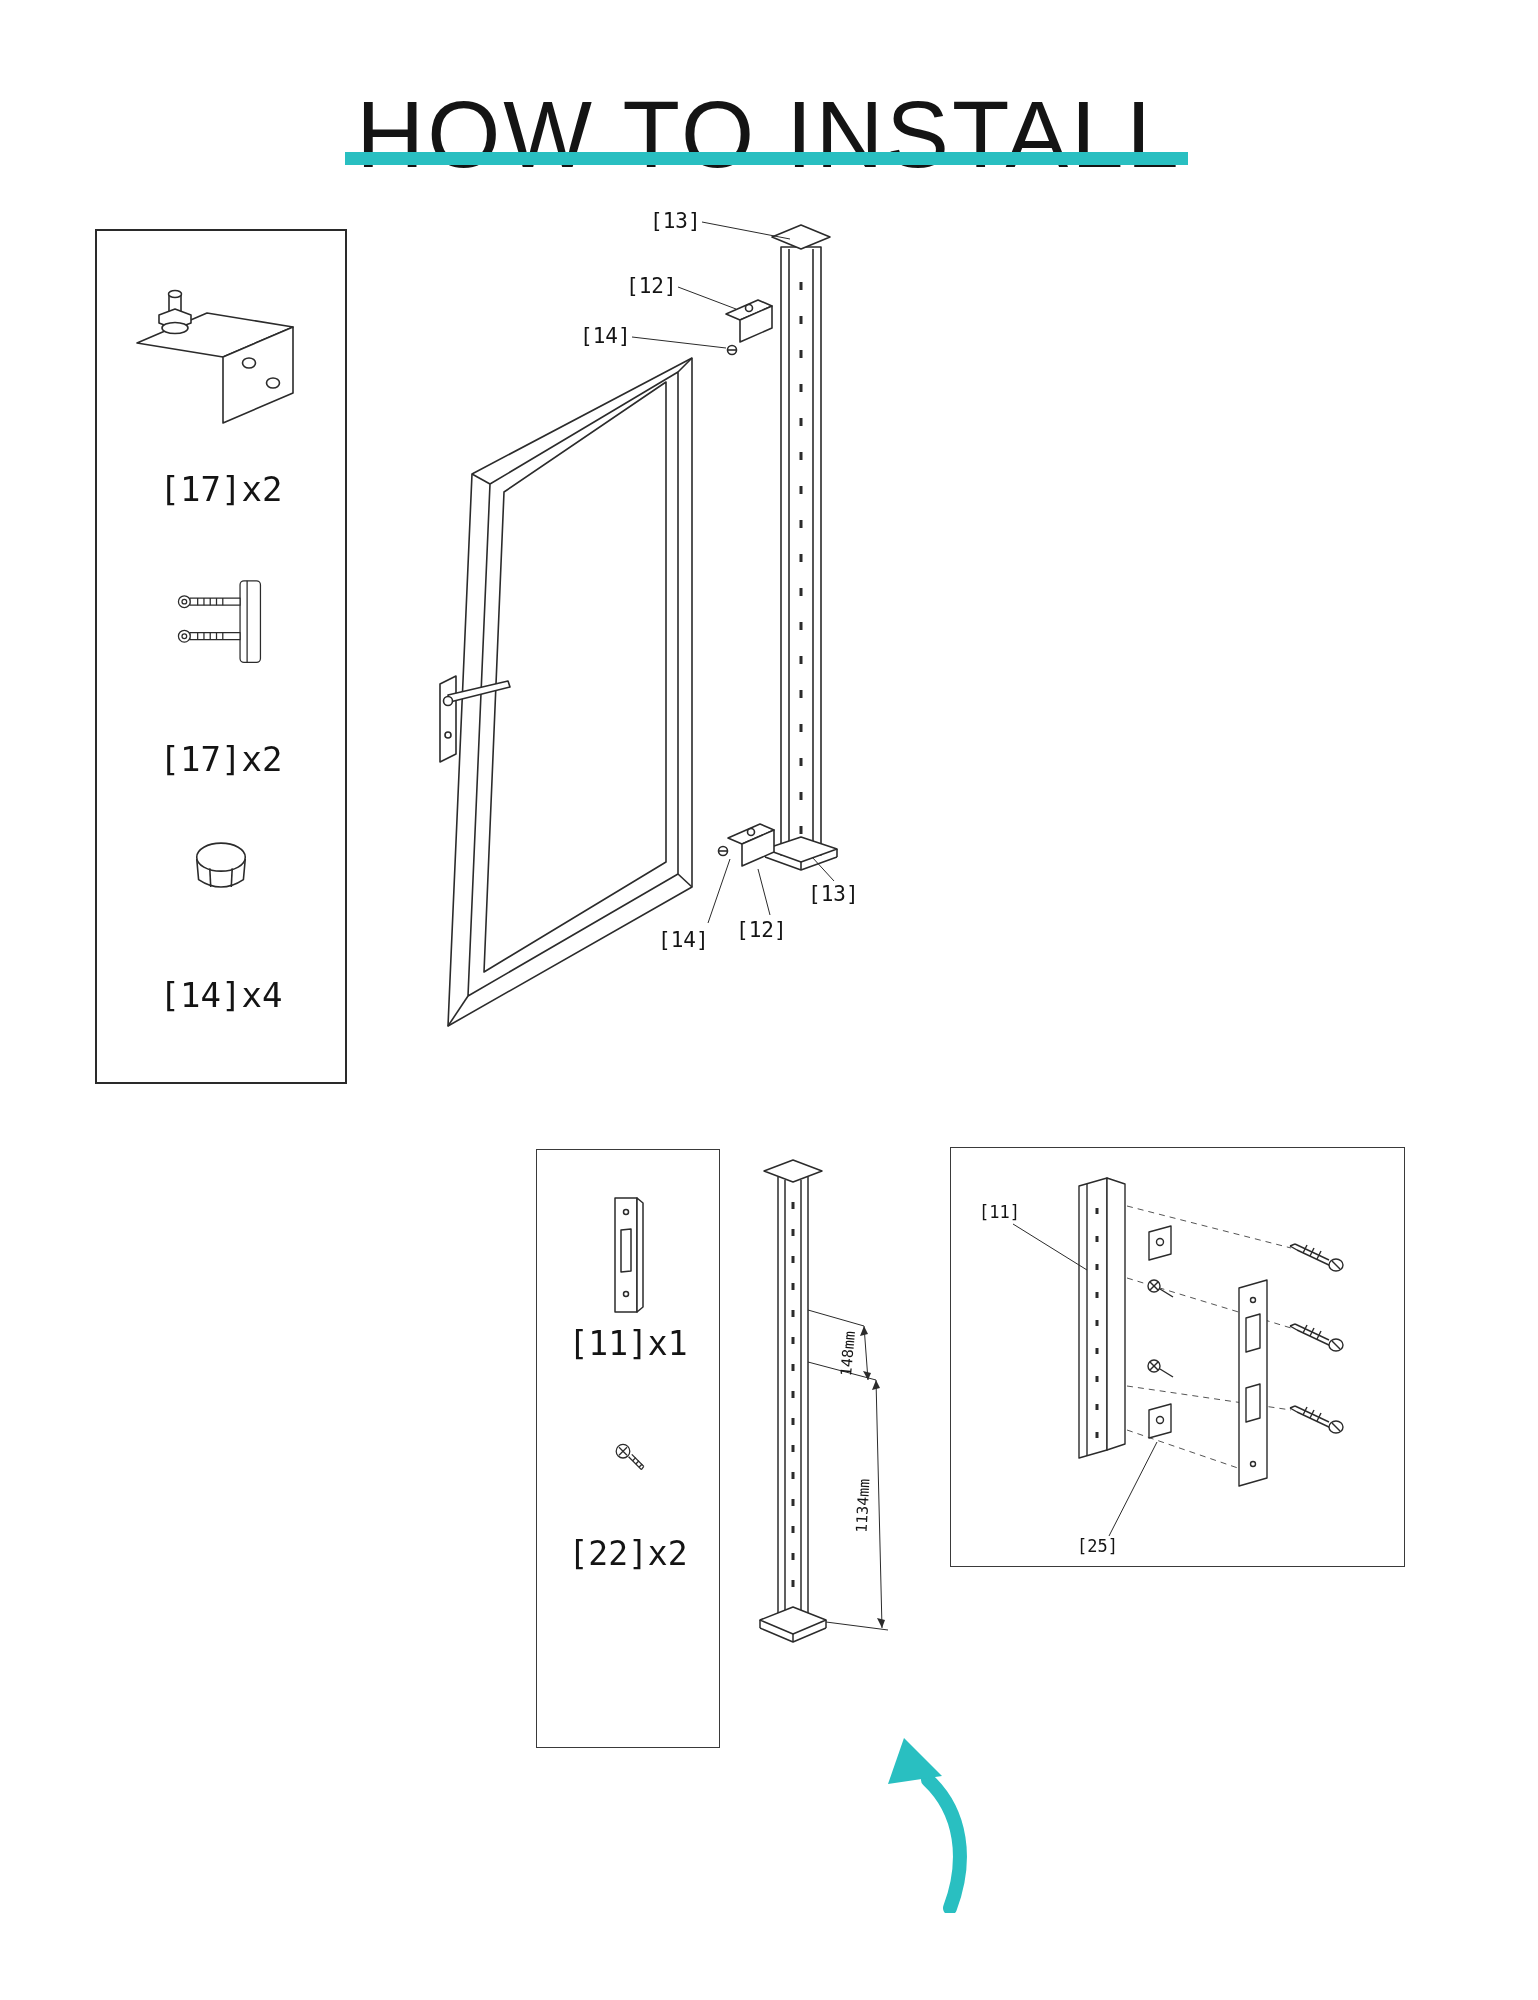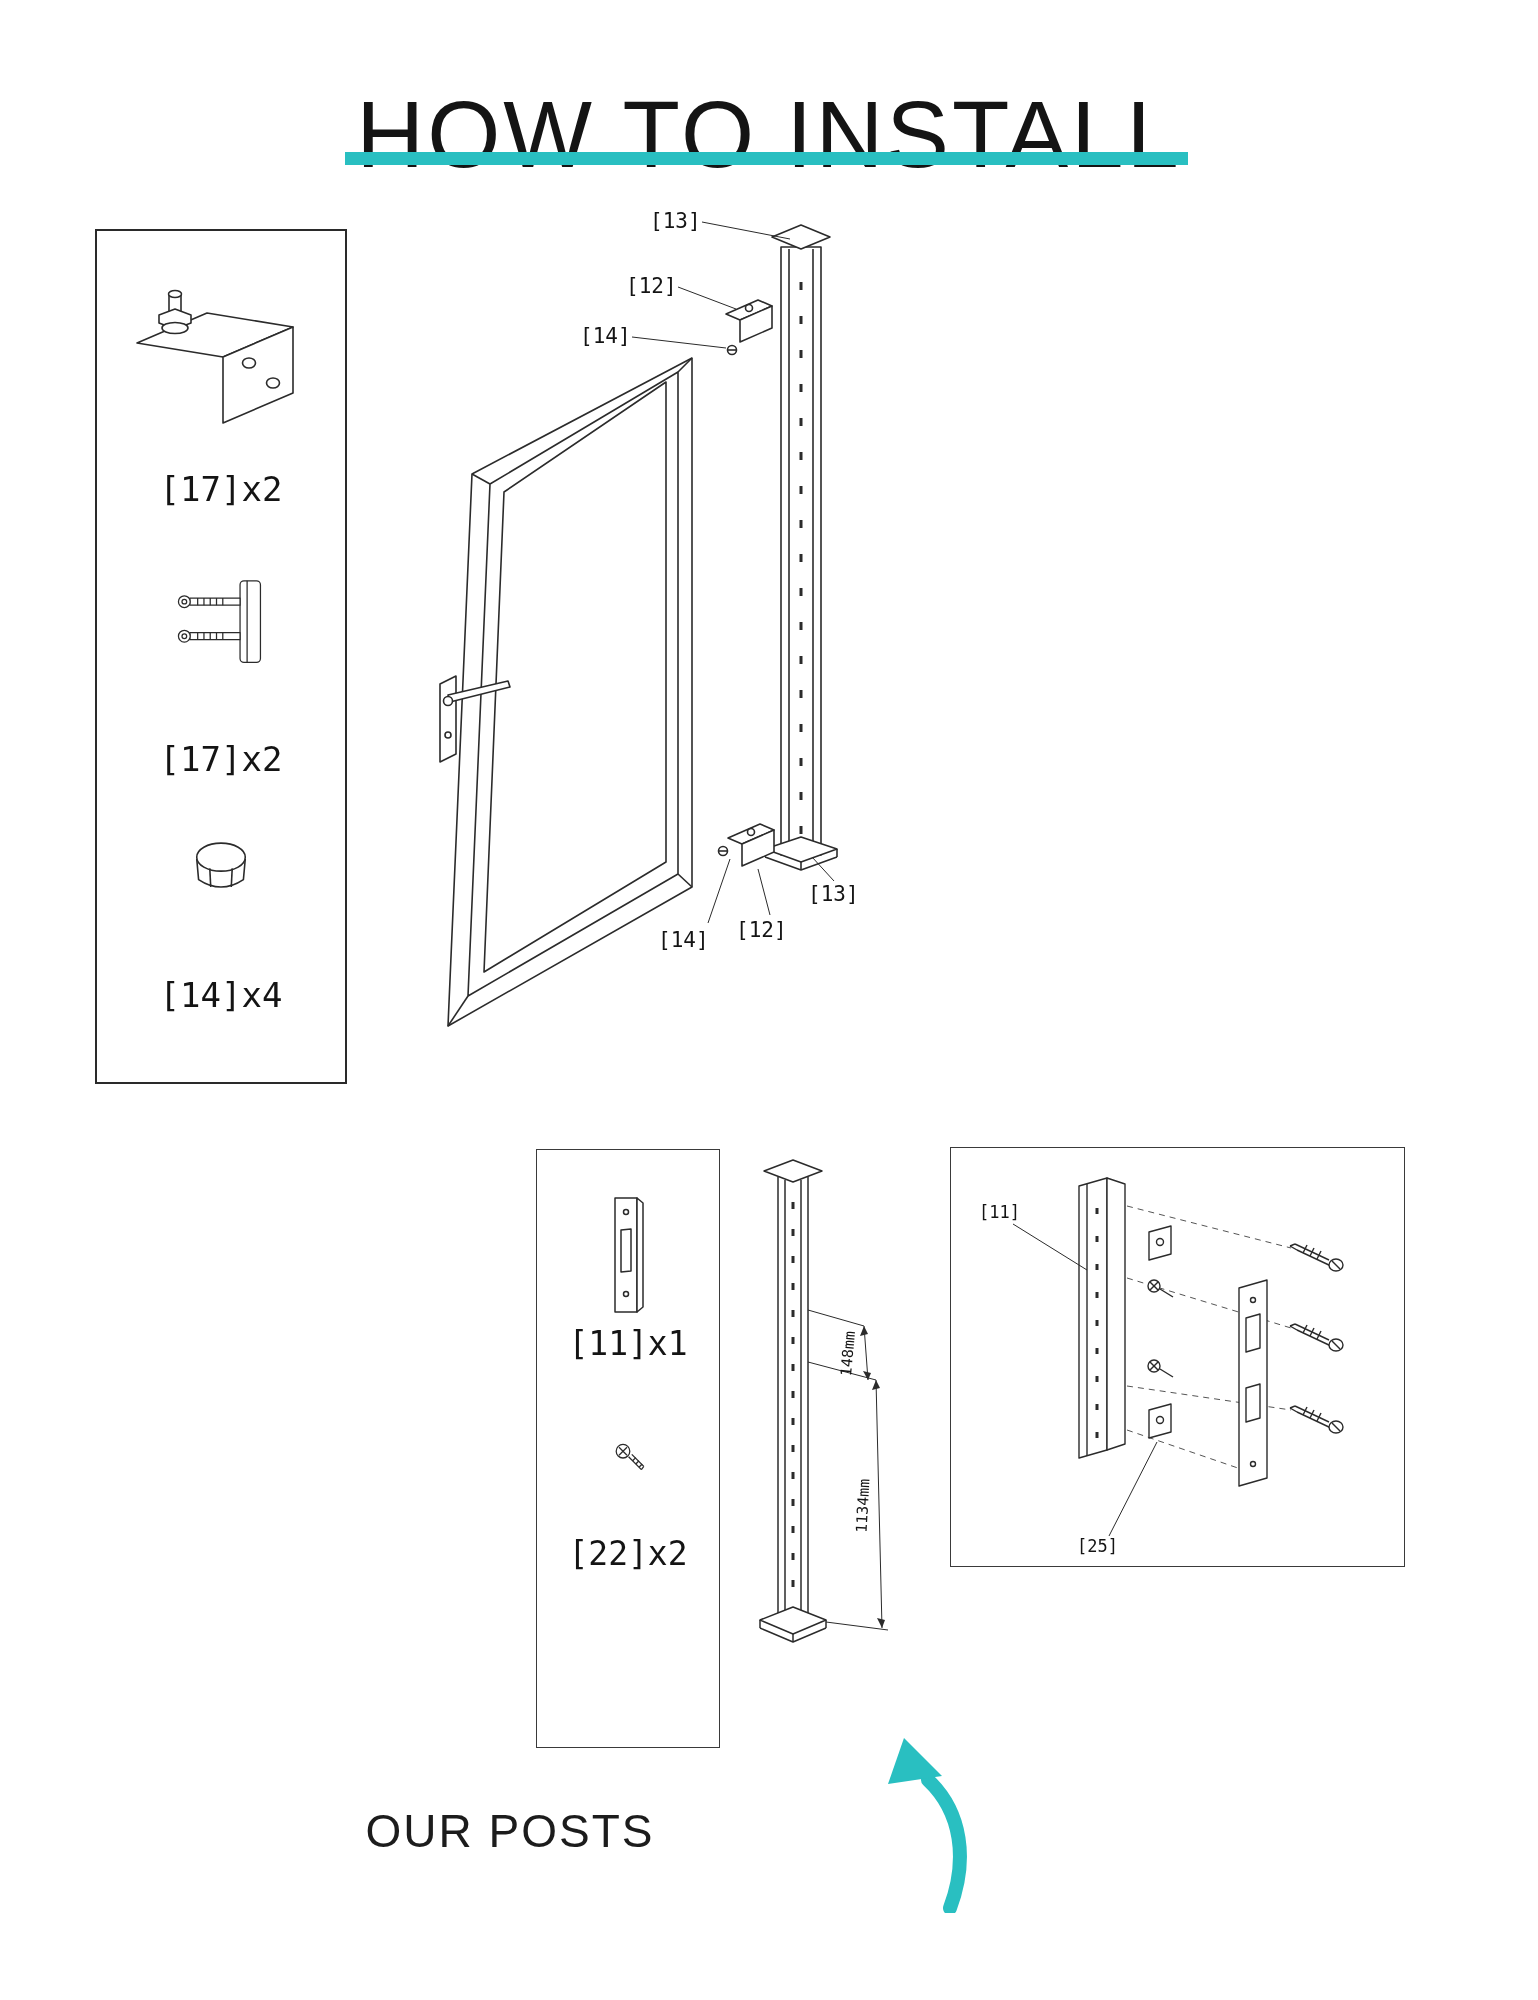--- a/index.html
+++ b/index.html
@@ -283,16 +283,15 @@
       <text x="126" y="404" font-size="17">[25]</text>
     </svg>
   </div>
 
   <svg class="abs" style="left:862px;top:1728px" width="105" height="185" viewBox="0 0 105 185">
     <path d="M 88 180 C 106 132 100 84 66 52" stroke="#29bfc1" stroke-width="14" fill="none" stroke-linecap="round"></path>
     <polygon points="42,10 80,48 26,56" fill="#29bfc1"></polygon>
   </svg>
 
   <div class="footer">
-    <div>OUR POSTS</div>
   </div>
 
 </div>
 
 </body></html>

